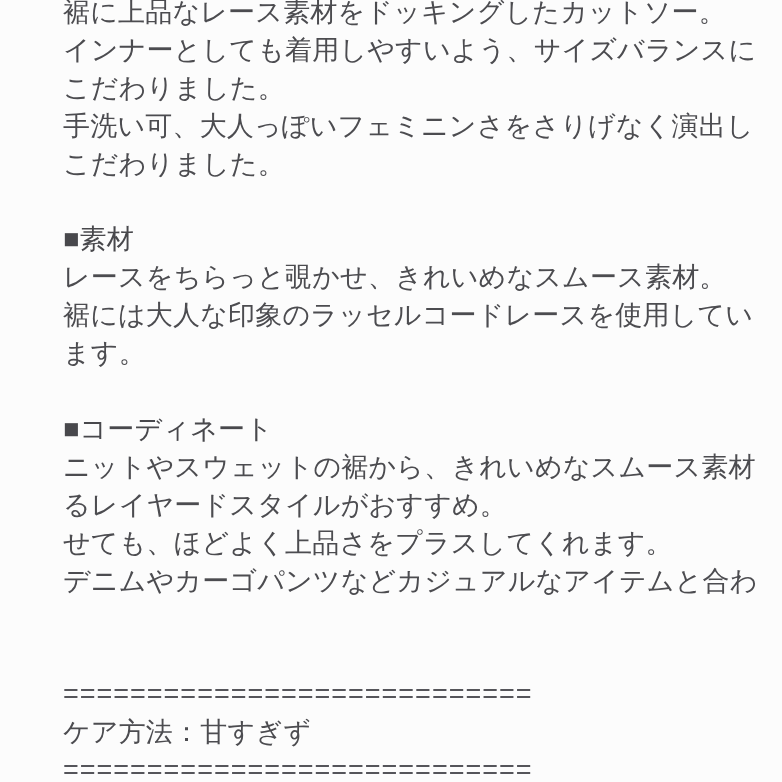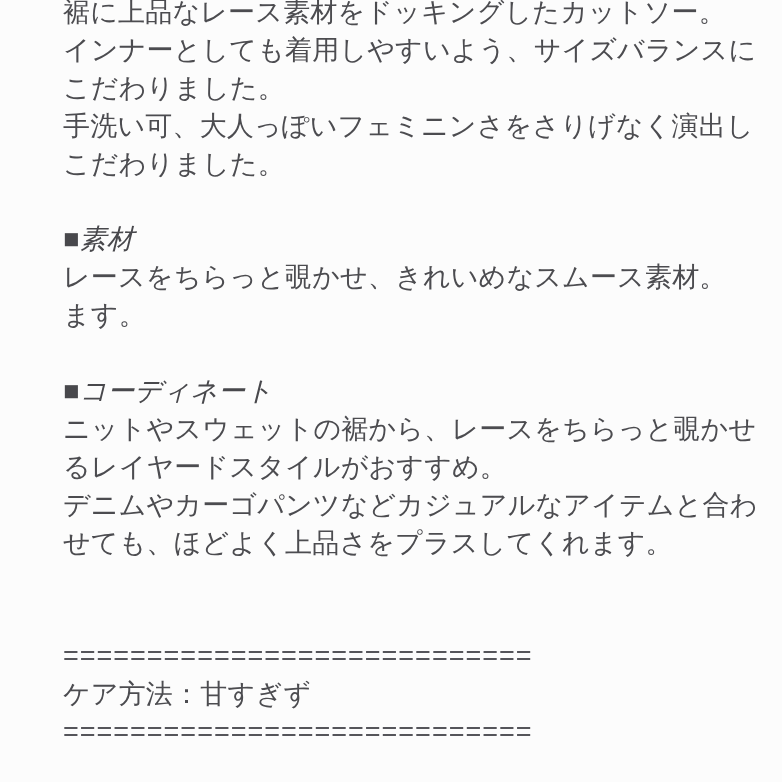--- a/index.html
+++ b/index.html
@@ -33,46 +33,46 @@
   .blank {
     height: 37.9px;
   }
   .sep {
     letter-spacing: 1px;
     color: #55555a;
     font-weight: 400;
   }
   .heading {
     color: #48484c;
-    font-style: italic;
   }
 </style>
 </head>
 <body>
 
 <div class="doc">
   <p class="line">裾に上品なレース素材をドッキングしたカットソー。</p>
   <p class="line">インナーとしても着用しやすいよう、サイズバランスに</p>
   <p class="line">こだわりました。</p>
   <p class="line">手洗い可、大人っぽいフェミニンさをさりげなく演出し</p>
   <p class="line">こだわりました。</p>
 
   <div class="line blank"></div>
 
   <p class="line heading">■素材</p>
   <p class="line">レースをちらっと覗かせ、きれいめなスムース素材。</p>
+  <p class="line">裾には大人な印象のラッセルコードレースを使用してい</p>
   <p class="line">ます。</p>
 
   <div class="line blank"></div>
 
   <p class="line heading">■コーディネート</p>
-  <p class="line">ニットやスウェットの裾から、レースをちらっと覗かせ</p>
+  <p class="line">ニットやスウェットの裾から、きれいめなスムース素材</p>
   <p class="line">るレイヤードスタイルがおすすめ。</p>
+  <p class="line">せても、ほどよく上品さをプラスしてくれます。</p>
   <p class="line">デニムやカーゴパンツなどカジュアルなアイテムと合わ</p>
-  <p class="line">せても、ほどよく上品さをプラスしてくれます。</p>
 
   <div class="line blank"></div>
   <div class="line blank"></div>
 
   <p class="line sep">============================</p>
   <p class="line">ケア方法：甘すぎず</p>
   <p class="line sep">============================</p>
 </div>
 
 </body></html>

